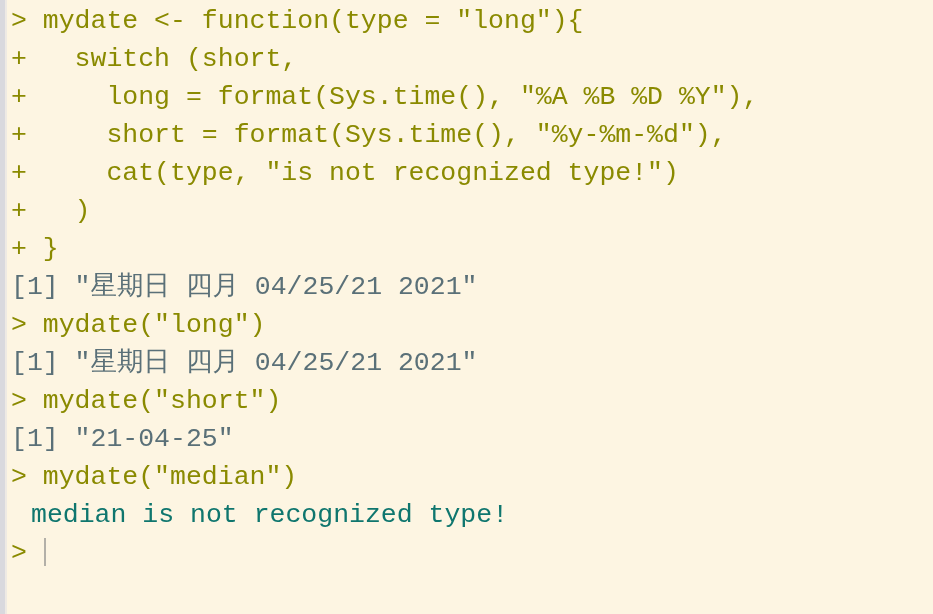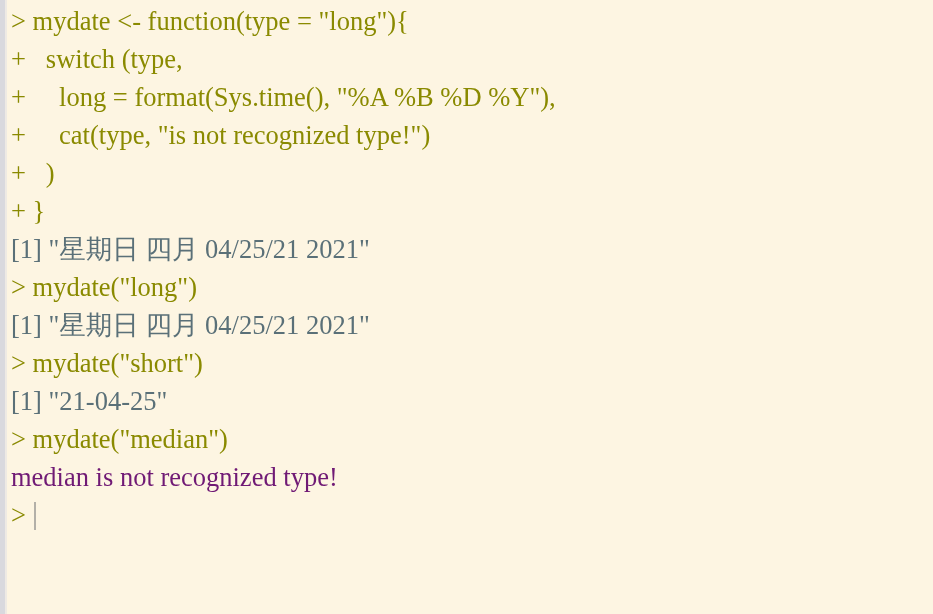--- a/index.html
+++ b/index.html
@@ -10,21 +10,21 @@
     width: 933px;
     height: 614px;
     overflow: hidden;
     background: #fdf5e2;
   }
   #console {
     position: relative;
     width: 933px;
     height: 614px;
     background: #fdf5e2;
-    font-family: Liberation Serif, serif;
+    font-family: Liberation Mono, monospace;
     font-size: 26.5px;
     line-height: 38px;
     padding: 2px 0 0 0;
     overflow: hidden;
   }
   
   #gutter-strip {
     position: absolute;
     left: 0;
     top: 0;
@@ -65,27 +65,28 @@
     margin-left: 1px;
   }
 </style>
 </head>
 <body style="background: rgb(253, 245, 226);">
 
 <div id="console" style="background: rgb(253, 245, 226);">
   <div id="gutter-strip" style="background: rgb(217, 217, 222);"></div>
   <div id="lines">
       <div class="line input" style="color: rgb(138, 138, 0);">&gt; mydate &lt;- function(type = "long"){</div>
-      <div class="line input" style="color: rgb(138, 138, 0);">+   switch (type,</div>
+      <div class="line input" style="color: rgb(138, 138, 0);">+   switch (short,</div>
       <div class="line input" style="color: rgb(138, 138, 0);">+     long = format(Sys.time(), "%A %B %D %Y"),</div>
+      <div class="line input" style="color: rgb(138, 138, 0);">+     short = format(Sys.time(), "%y-%m-%d"),</div>
       <div class="line input" style="color: rgb(138, 138, 0);">+     cat(type, "is not recognized type!")</div>
       <div class="line input" style="color: rgb(138, 138, 0);">+   )</div>
       <div class="line input" style="color: rgb(138, 138, 0);">+ }</div>
       <div class="line output" style="color: rgb(90, 112, 120);">[1] "星期日 四月 04/25/21 2021"</div>
       <div class="line input" style="color: rgb(138, 138, 0);">&gt; mydate("long")</div>
       <div class="line output" style="color: rgb(90, 112, 120);">[1] "星期日 四月 04/25/21 2021"</div>
       <div class="line input" style="color: rgb(138, 138, 0);">&gt; mydate("short")</div>
       <div class="line output" style="color: rgb(90, 112, 120);">[1] "21-04-25"</div>
       <div class="line input" style="color: rgb(138, 138, 0);">&gt; mydate("median")</div>
-      <div class="line output" style="color: #701a75;">median is not recognized type!</div>
+      <div class="line output" style="color: #0f766e; margin-left: 20px;">median is not recognized type!</div>
       <div class="line input" style="color: rgb(138, 138, 0);">&gt; <span class="caret" style="background: rgb(179, 176, 168);"></span></div>
     </div>
 </div>
 
 </body></html>

